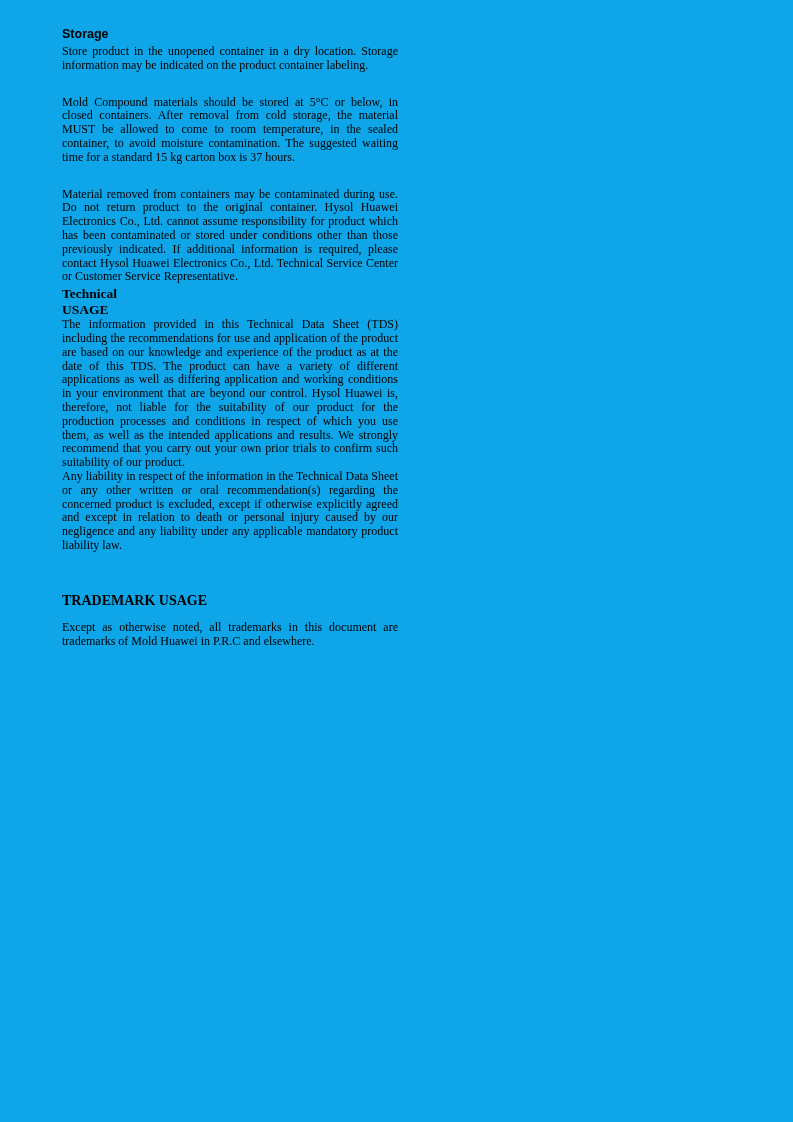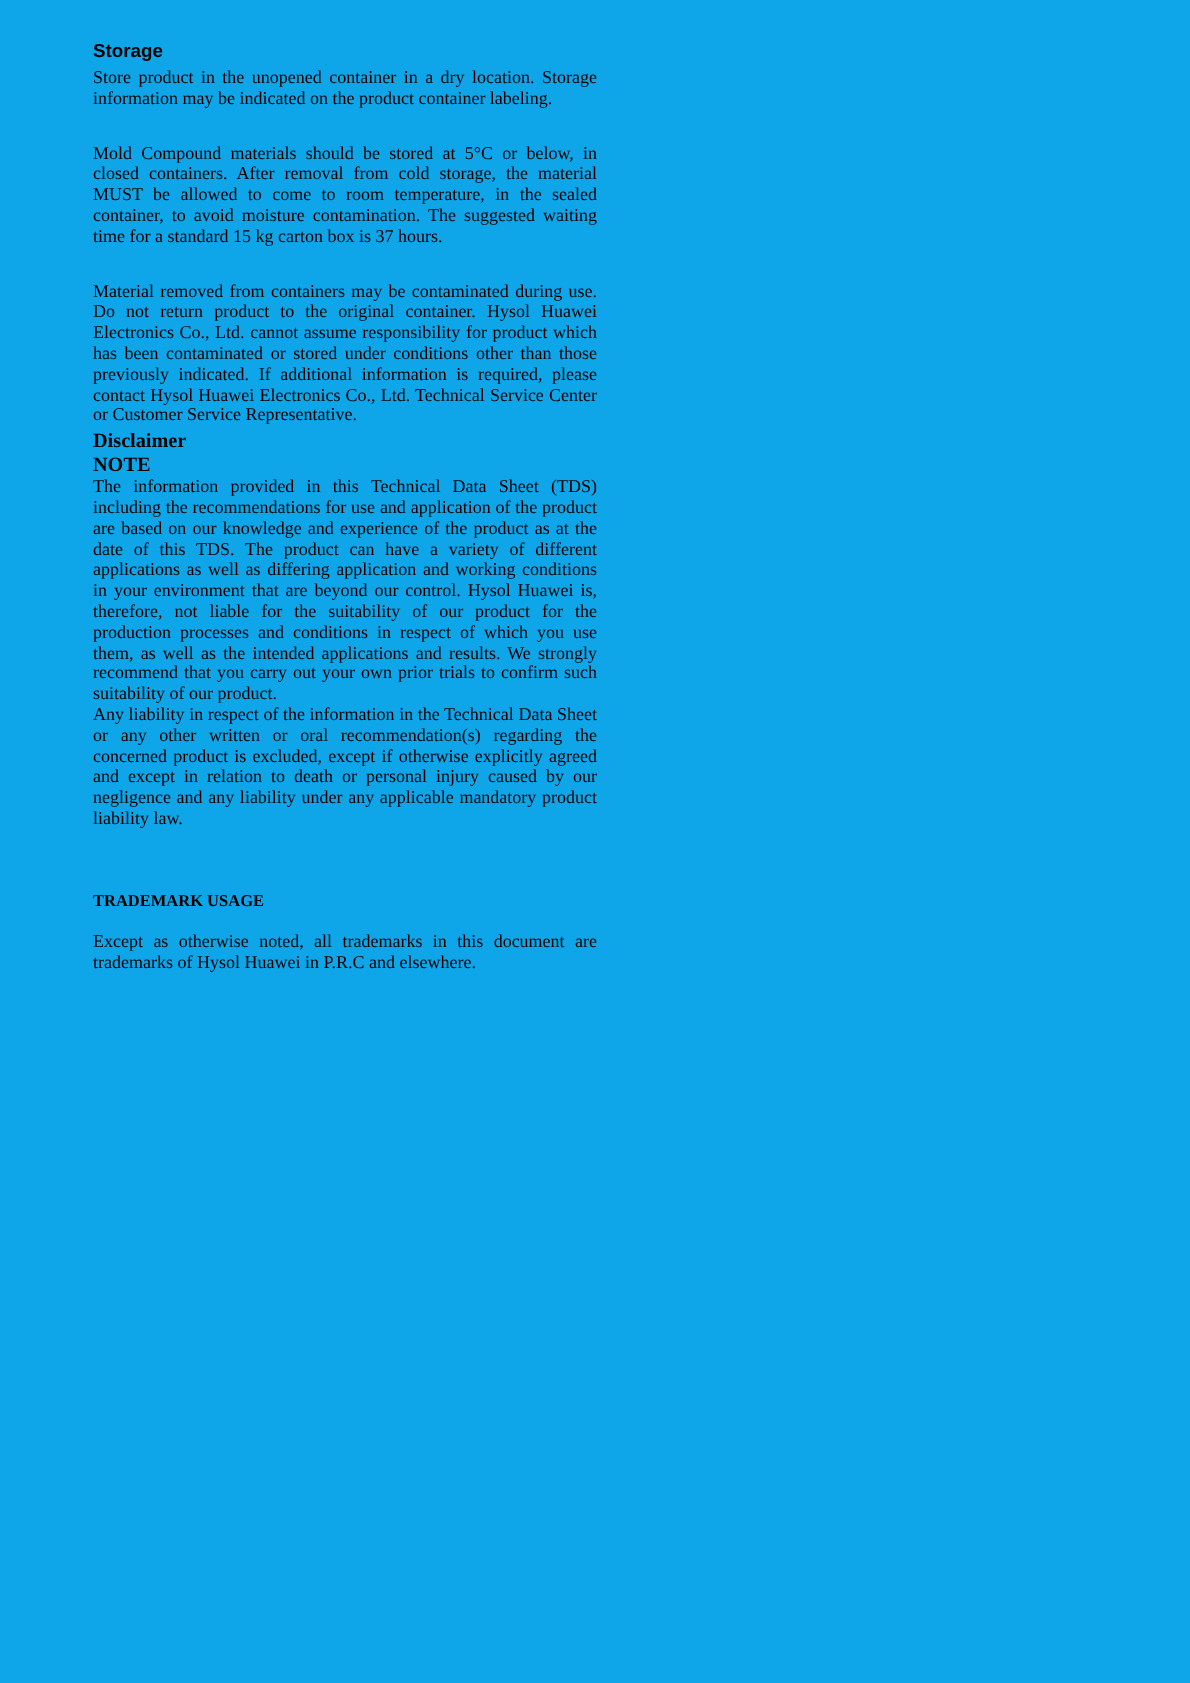--- a/index.html
+++ b/index.html
@@ -45,46 +45,46 @@
     font-weight: 700;
     font-size: 13.5px;
     line-height: 16px;
     color: #000000;
   }
   .h-serif.sub { margin-top: 0; }
   .h-trademark {
     margin: 40px 0 0 0;
     font-family: "Liberation Serif", "DejaVu Serif", serif;
     font-weight: 700;
-    font-size: 11px;
+    font-size: 14px;
     line-height: 16px;
     color: #000000;
   }
   .gap-1line { margin-top: 12px; }
 </style>
 </head>
 <body>
 
 <div class="page">
   <div class="text-column">
 
     <h2 class="h-sans">Storage</h2>
 
     <p class="body-p">Store product in the unopened container in a dry location. Storage information may be indicated on the product container labeling.</p>
 
     <p class="body-p gap-2line">Mold Compound materials should be stored at 5°C or below, in closed containers. After removal from cold storage, the material MUST be allowed to come to room temperature, in the sealed container, to avoid moisture contamination. The suggested waiting time for a standard 15 kg carton box is 37 hours.</p>
 
     <p class="body-p gap-2line">Material removed from containers may be contaminated during use. Do not return product to the original container. Hysol Huawei Electronics Co., Ltd. cannot assume responsibility for product which has been contaminated or stored under conditions other than those previously indicated. If additional information is required, please contact  Hysol Huawei Electronics Co., Ltd. Technical Service Center or Customer Service Representative.</p>
 
-    <h2 class="h-serif">Disclaimer</h2>
+    <h2 class="h-serif">Technical</h2>
 
-    <h2 class="h-serif sub">NOTE</h2>
+    <h2 class="h-serif sub">USAGE</h2>
 
     <p class="body-p">The information provided in this Technical Data Sheet (TDS) including the recommendations for use and application of the product are based on our knowledge and experience of the product as at the date of this TDS. The product can have a variety of different applications as well as differing application and working conditions in your environment that are beyond our control. Hysol Huawei is, therefore, not liable for the suitability of our product for the production processes and conditions in respect of which you use them, as well as the intended applications and results. We strongly recommend that you carry out your own prior trials to confirm such suitability of our product.</p>
 
     <p class="body-p">Any liability in respect of the information in the Technical Data Sheet or any other written or oral recommendation(s) regarding the concerned product is excluded, except if otherwise explicitly agreed and except in relation to death or personal injury caused by our negligence and any liability under any applicable mandatory product liability law.</p>
 
     <h2 class="h-trademark">TRADEMARK USAGE</h2>
 
-    <p class="body-p gap-1line">Except as otherwise noted, all trademarks in this document are trademarks of Hysol Huawei in P.R.C and elsewhere.</p>
+    <p class="body-p gap-1line">Except as otherwise noted, all trademarks in this document are trademarks of Mold Huawei in P.R.C and elsewhere.</p>
 
   </div>
 </div>
 
 </body></html>

